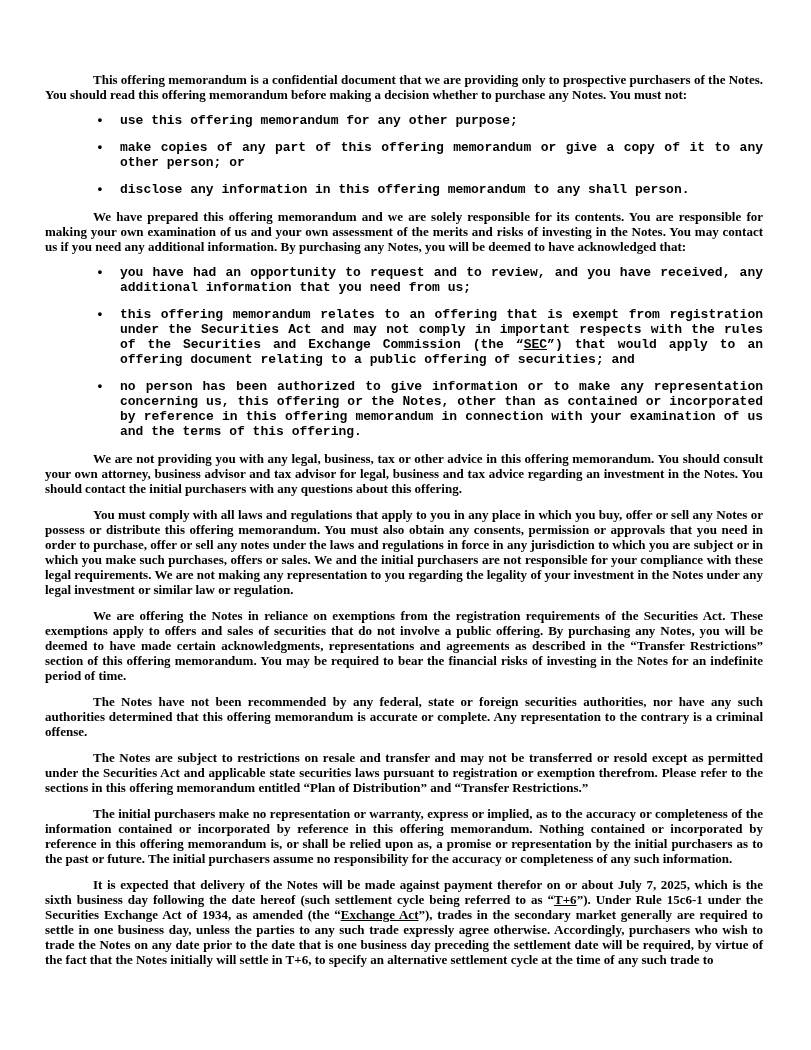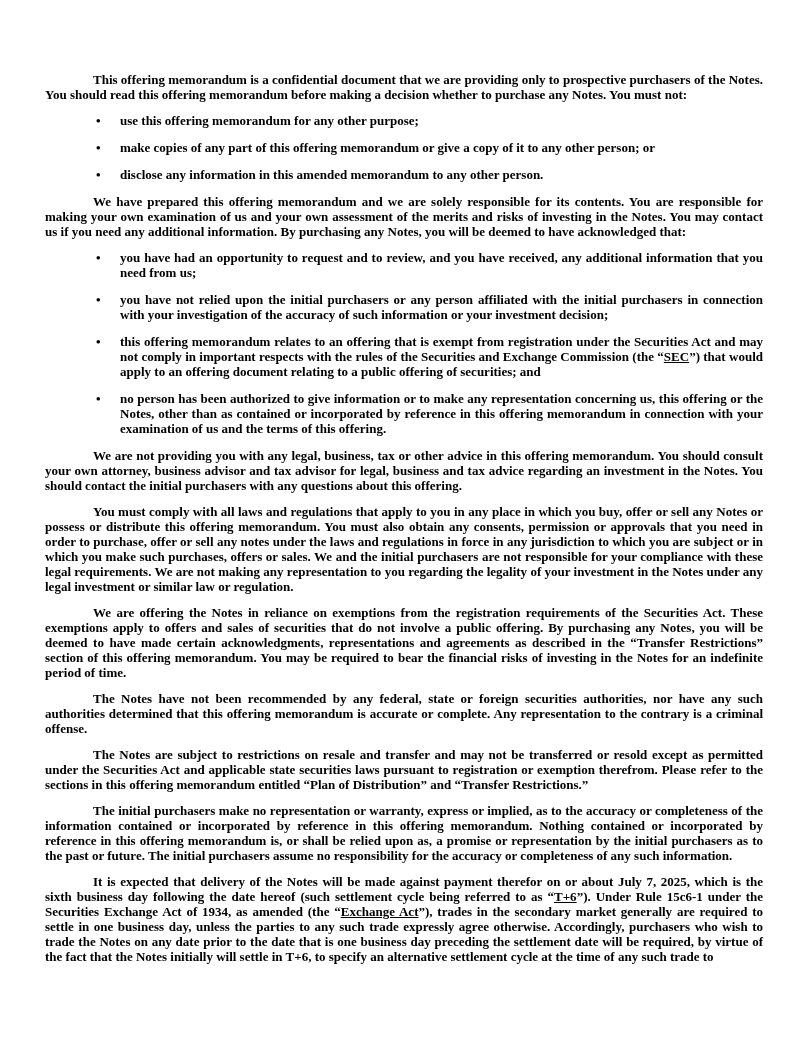--- a/index.html
+++ b/index.html
@@ -24,20 +24,21 @@
   }
   .doc p {
     margin: 0 0 11px 0;
     text-align: justify;
     text-indent: 48px;
   }
   .doc ul {
     list-style: none;
     margin: 0 0 11px 0;
     padding: 0 0 0 75px;
+    font-family: Liberation Mono, monospace;
   }
   .doc li {
     position: relative;
     text-align: justify;
     margin: 0 0 12px 0;
   }
   .doc li::before {
     content: "\2022";
     position: absolute;
     left: -24px;
@@ -48,26 +49,25 @@
 </style>
 </head>
 <body>
 
 <div class="page">
   <div class="doc">
       <p><span>This offering memorandum is a confidential document that we are providing only to prospective purchasers of the Notes. You should read this offering memorandum before making a decision whether to purchase any Notes. You must not:</span></p>
       <ul>
         <li><span>use this offering memorandum for any other purpose;</span></li>
         <li><span>make copies of any part of this offering memorandum or give a copy of it to any other person; or</span></li>
-        <li><span>disclose any information in this amended memorandum to any other person.</span></li>
+        <li><span>disclose any information in this offering memorandum to any shall person.</span></li>
       </ul>
       <p><span>We have prepared this offering memorandum and we are solely responsible for its contents. You are responsible for making your own examination of us and your own assessment of the merits and risks of investing in the Notes. You may contact us if you need any additional information. By purchasing any Notes, you will be deemed to have acknowledged that:</span></p>
       <ul>
         <li><span>you have had an opportunity to request and to review, and you have received, any additional information that you need from us;</span></li>
-        <li><span>you have not relied upon the initial purchasers or any person affiliated with the initial purchasers in connection with your investigation of the accuracy of such information or your investment decision;</span></li>
         <li><span>this offering memorandum relates to an offering that is exempt from registration under the Securities Act and may not comply in important respects with the rules of the Securities and Exchange Commission (the “</span><span class="run-u">SEC</span><span>”) that would apply to an offering document relating to a public offering of securities; and</span></li>
         <li><span>no person has been authorized to give information or to make any representation concerning us, this offering or the Notes, other than as contained or incorporated by reference in this offering memorandum in connection with your examination of us and the terms of this offering.</span></li>
       </ul>
       <p><span>We are not providing you with any legal, business, tax or other advice in this offering memorandum. You should consult your own attorney, business advisor and tax advisor for legal, business and tax advice regarding an investment in the Notes. You should contact the initial purchasers with any questions about this offering.</span></p>
       <p><span>You must comply with all laws and regulations that apply to you in any place in which you buy, offer or sell any Notes or possess or distribute this offering memorandum. You must also obtain any consents, permission or approvals that you need in order to purchase, offer or sell any notes under the laws and regulations in force in any jurisdiction to which you are subject or in which you make such purchases, offers or sales. We and the initial purchasers are not responsible for your compliance with these legal requirements. We are not making any representation to you regarding the legality of your investment in the Notes under any legal investment or similar law or regulation.</span></p>
       <p><span>We are offering the Notes in reliance on exemptions from the registration requirements of the Securities Act. These exemptions apply to offers and sales of securities that do not involve a public offering. By purchasing any Notes, you will be deemed to have made certain acknowledgments, representations and agreements as described in the “</span><span class="run-i">Transfer Restrictions</span><span>” section of this offering memorandum. You may be required to bear the financial risks of investing in the Notes for an indefinite period of time.</span></p>
       <p><span>The Notes have not been recommended by any federal, state or foreign securities authorities, nor have any such authorities determined that this offering memorandum is accurate or complete. Any representation to the contrary is a criminal offense.</span></p>
       <p><span>The Notes are subject to restrictions on resale and transfer and may not be transferred or resold except as permitted under the Securities Act and applicable state securities laws pursuant to registration or exemption therefrom. Please refer to the sections in this offering memorandum entitled “</span><span class="run-i">Plan of Distribution</span><span>” and “</span><span class="run-i">Transfer Restrictions</span><span>.”</span></p>
       <p><span>The initial purchasers make no representation or warranty, express or implied, as to the accuracy or completeness of the information contained or incorporated by reference in this offering memorandum. Nothing contained or incorporated by reference in this offering memorandum is, or shall be relied upon as, a promise or representation by the initial purchasers as to the past or future. The initial purchasers assume no responsibility for the accuracy or completeness of any such information.</span></p>
       <p><span>It is expected that delivery of the Notes will be made against payment therefor on or about July 7, 2025, which is the sixth business day following the date hereof (such settlement cycle being referred to as “</span><span class="run-u">T+6</span><span>”). Under Rule 15c6-1 under the Securities Exchange Act of 1934, as amended (the “</span><span class="run-u">Exchange Act</span><span>”), trades in the secondary market generally are required to settle in one business day, unless the parties to any such trade expressly agree otherwise. Accordingly, purchasers who wish to trade the Notes on any date prior to the date that is one business day preceding the settlement date will be required, by virtue of the fact that the Notes initially will settle in T+6, to specify an alternative settlement cycle at the time of any such trade to</span></p>

